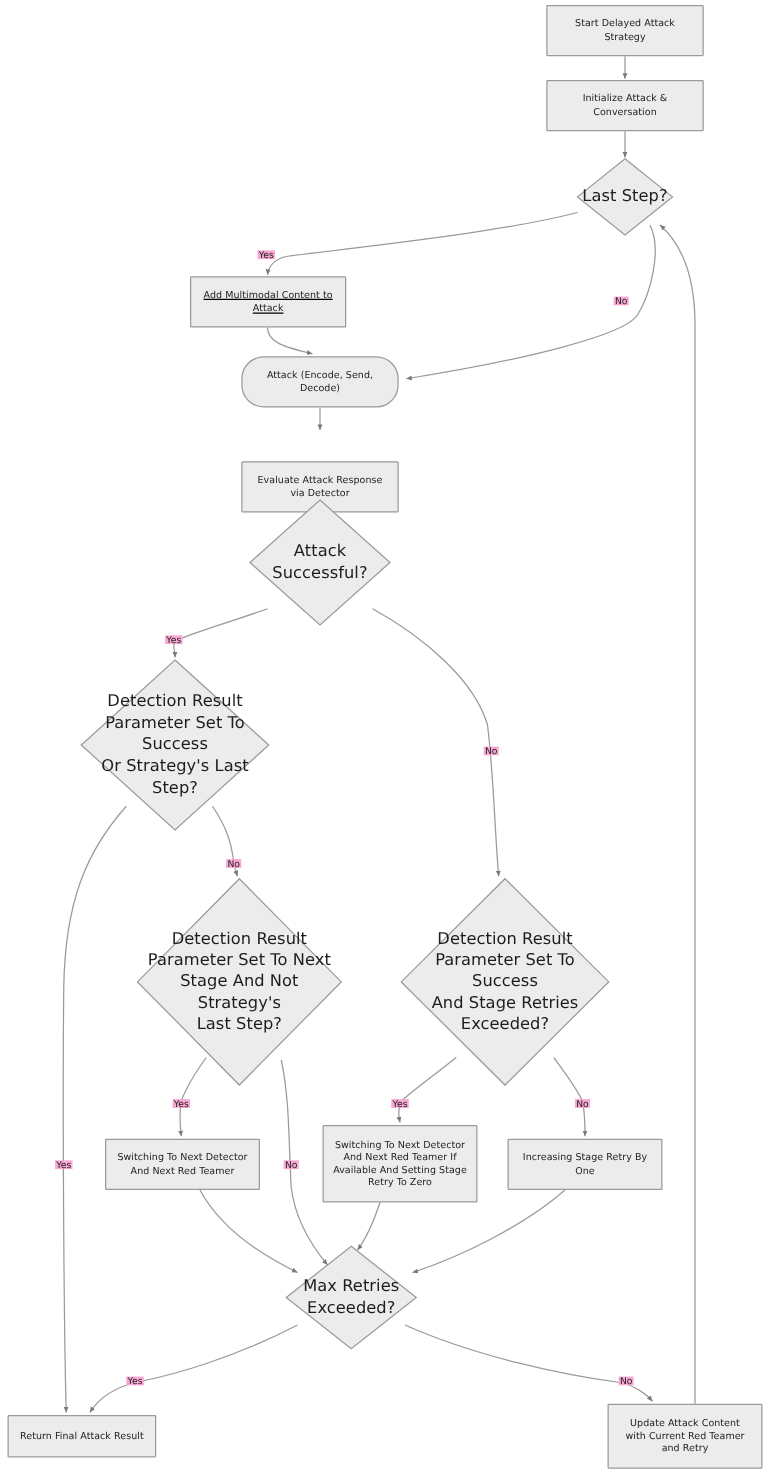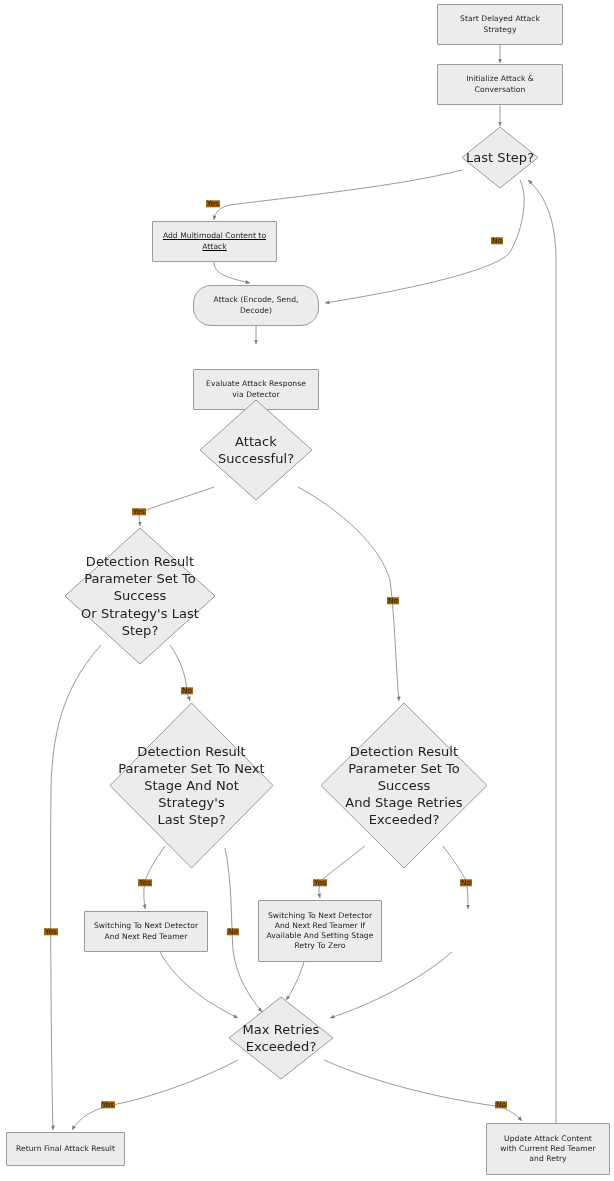--- a/index.html
+++ b/index.html
@@ -70,21 +70,21 @@
   }
   .node-decision .node-label {
     position: relative;
     z-index: 2;
     font-size: 13px;
   }
   .edge-label {
     position: absolute;
     font-size: 7.4px;
     color: #1d1d1d;
-    background: #a16207;
+    background: #f9a8d4;
     padding: 0 1px;
     white-space: nowrap;
     transform: translate(-50%, -50%);
     line-height: 1;
   }
 </style>
 </head>
 <body>
 
 <div id="flow-root">
@@ -182,20 +182,24 @@
       <div class="node node-process" style="left: 84px; top: 911px; width: 124px; height: 41px;">
         <span class="node-label">Switching To Next Detector
 And Next Red Teamer</span>
       </div>
       <div class="node node-process" style="left: 258px; top: 900px; width: 124px; height: 62px;">
         <span class="node-label">Switching To Next Detector
 And Next Red Teamer If
 Available And Setting Stage
 Retry To Zero</span>
       </div>
+      <div class="node node-process" style="left: 406px; top: 911px; width: 124px; height: 41px;">
+        <span class="node-label">Increasing Stage Retry By
+One</span>
+      </div>
       <div class="node node-decision" style="left: 229px; top: 997px; width: 104px; height: 82px;">
         <svg class="diamond-shape" viewBox="0 0 104 82" preserveAspectRatio="none">
           <polygon points="52,0 104,41 52,82 0,41" fill="#ececec" stroke="#9a9a9a" stroke-width="1"></polygon>
         </svg>
         <span class="node-label">Max Retries Exceeded?</span>
       </div>
       <div class="node node-process" style="left: 6px; top: 1132px; width: 119px; height: 34px;">
         <span class="node-label">Return Final Attack Result</span>
       </div>
       <div class="node node-process" style="left: 486px; top: 1123px; width: 124px; height: 52px;">

